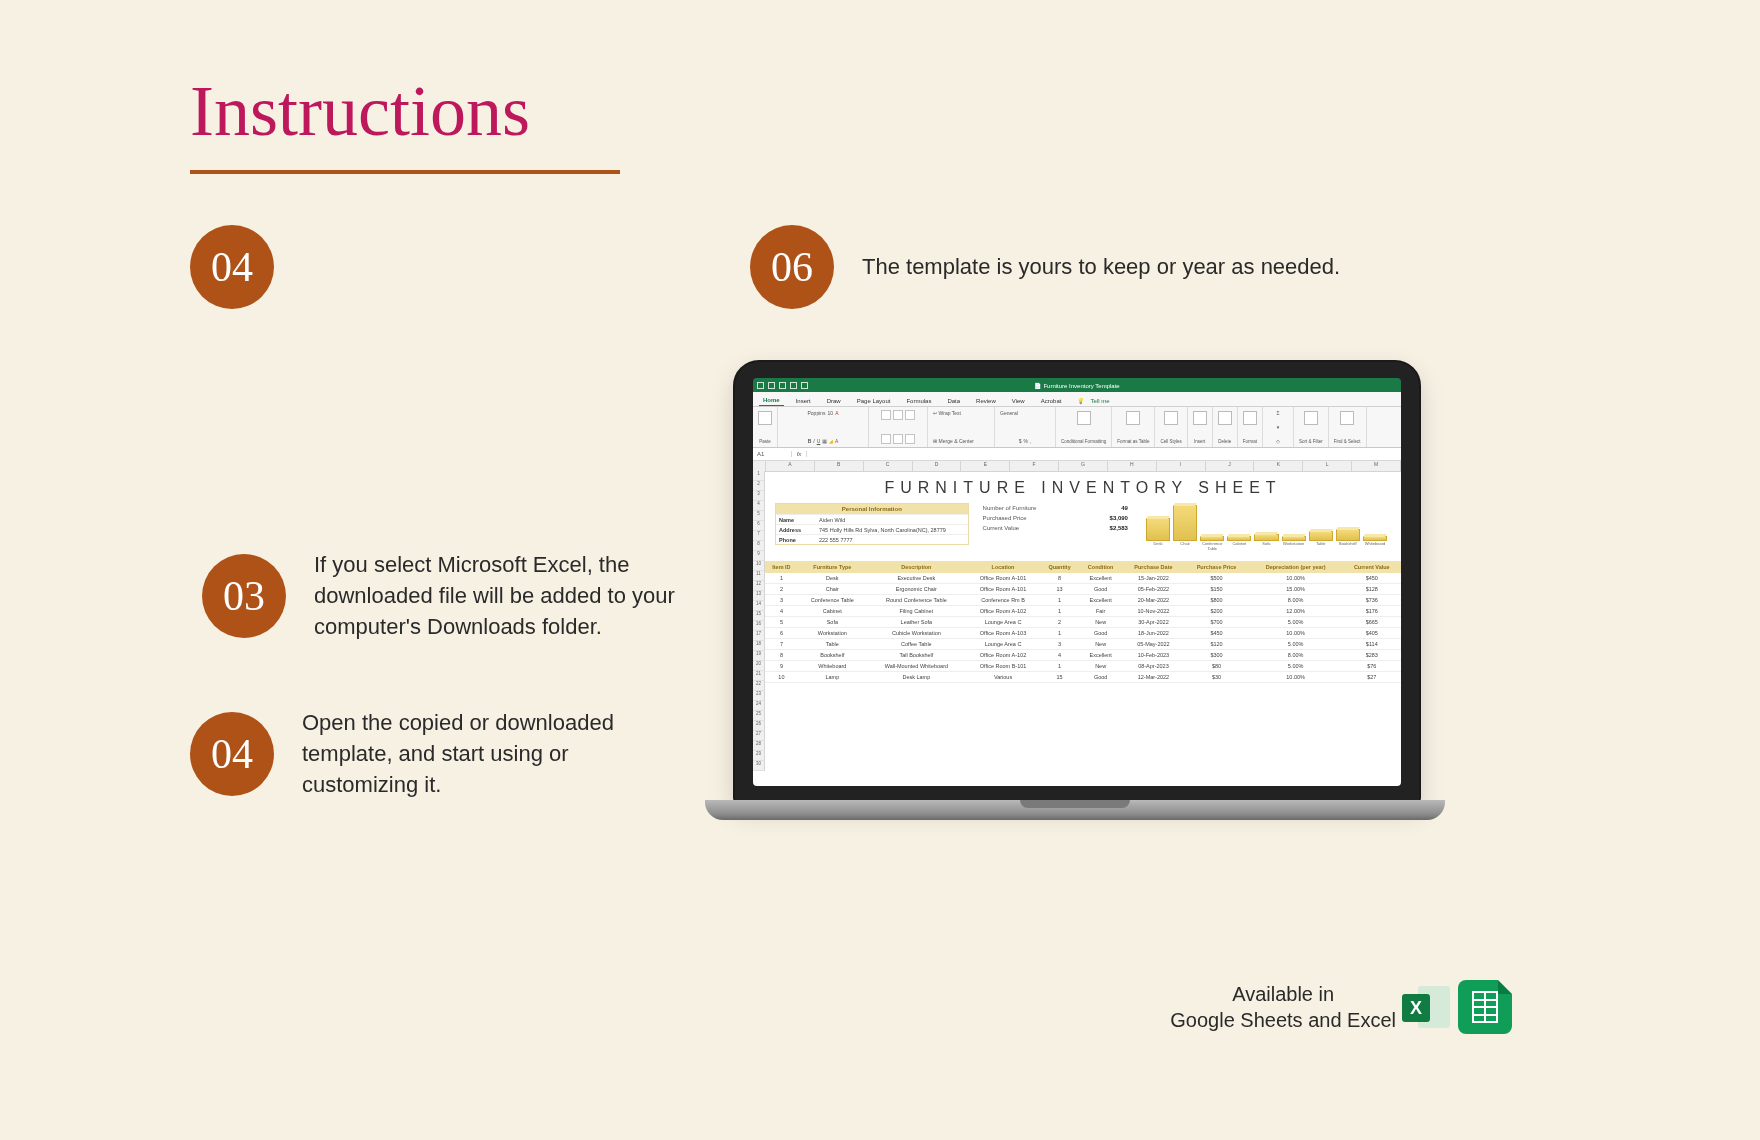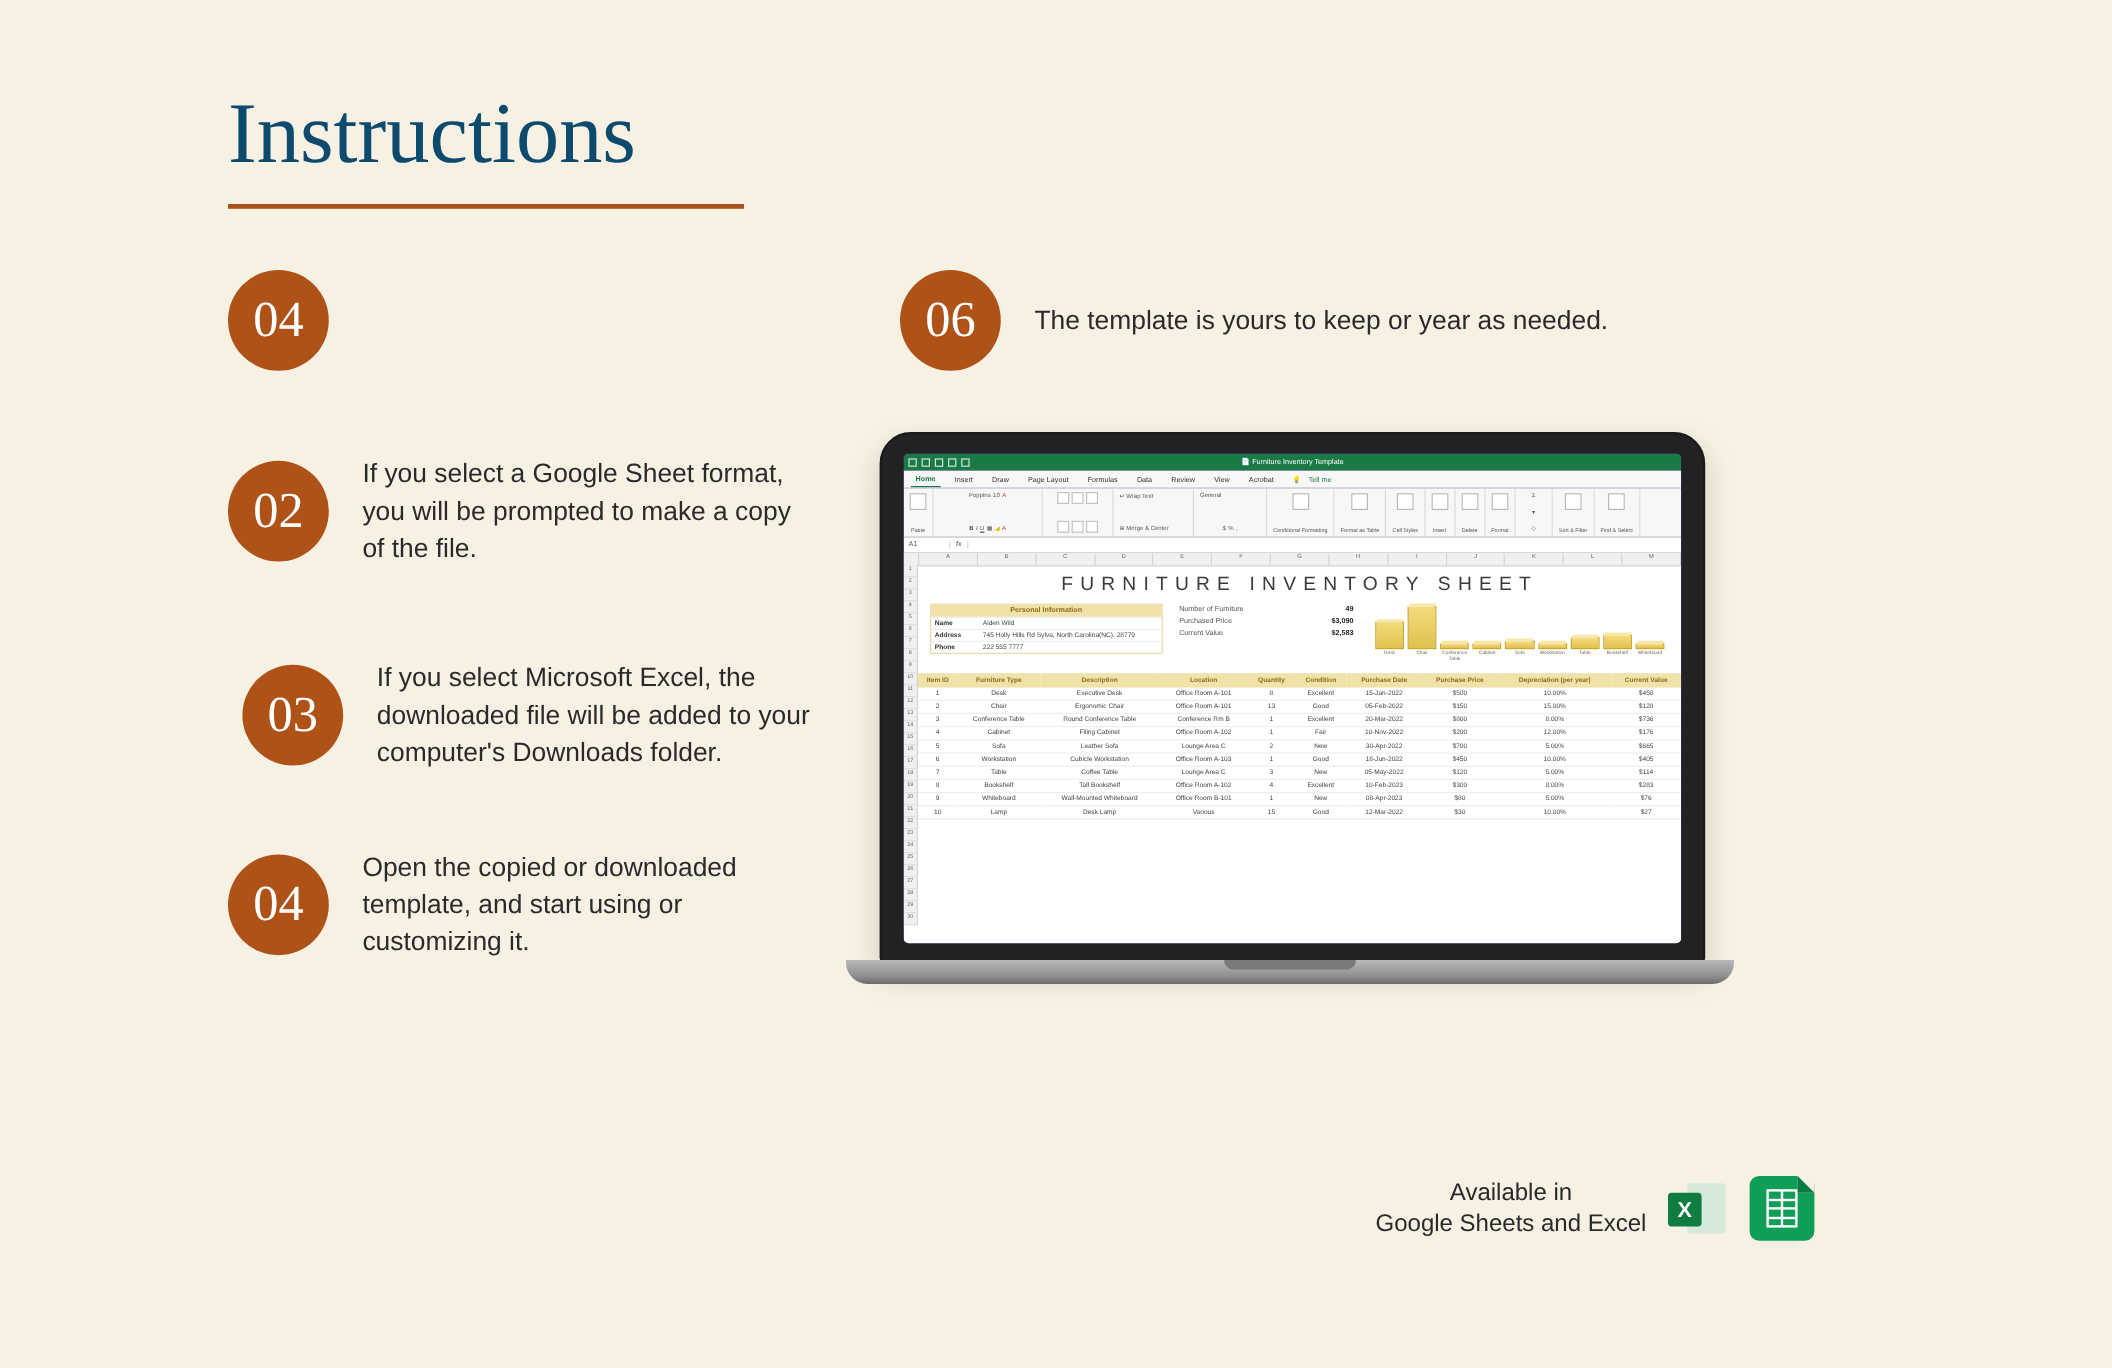--- a/index.html
+++ b/index.html
@@ -1,17 +1,17 @@
 <!DOCTYPE html>
 <html><head>
 <meta charset="utf-8">
 <style>
   html,body{margin:0;padding:0;width:1760px;height:1140px;background:#f7f1e4;font-family:Georgia,'Times New Roman',serif;color:#2a2a2a;overflow:hidden}
   .container{position:relative;width:1440px;height:990px;margin:60px auto 0;background:#f7f1e4}
-  .title{position:absolute;left:30px;top:10px;font-size:72px;color:#0c4a6e;font-weight:500;font-family:'Times New Roman',Georgia,serif}
+  .title{position:absolute;left:30px;top:10px;font-size:72px;color:#be185d;font-weight:500;font-family:'Times New Roman',Georgia,serif}
   .title-underline{position:absolute;left:30px;top:110px;width:430px;height:4px;background:#ae5217}
   .step{position:absolute;display:flex;align-items:center;gap:28px}
   .step .circle{width:84px;height:84px;border-radius:50%;background:#ae5217;color:#fff;display:flex;align-items:center;justify-content:center;font-family:'Times New Roman',Georgia,serif;font-size:42px;font-weight:400;flex-shrink:0}
   .step .txt{font-family:-apple-system,BlinkMacSystemFont,'Segoe UI',Helvetica,Arial,sans-serif;font-size:22px;line-height:1.4;max-width:380px;color:#2a2a2a}
   #step1{left:30px;top:165px}
   #step2{left:30px;top:320px}
   #step3{left:42px;top:490px}
   #step4{left:30px;top:648px}
   #step5{left:590px;top:165px}
   #step5 .txt{max-width:500px}
@@ -71,44 +71,40 @@
   .chart-ph .xlabels span{flex:1;font-size:4px;text-align:center;color:#666}
 
   .data-table{margin:10px 0 0;width:100%;border-collapse:collapse;font-size:5.5px}
   .data-table th{background:#f0e2a8;color:#8a6d1a;padding:3px 2px;font-weight:600;border:none}
   .data-table td{padding:2px;text-align:center;border-bottom:0.5px solid #eee;color:#444}
   .cond-excellent{color:#2a9d5a}
   .cond-good{color:#2a9d5a}
   .cond-fair{color:#2a8fc9}
   .cond-new{color:#c94a8f}
 
-  .availability{position:absolute;right:88px;bottom:16px;display:flex;align-items:center;gap:16px}
+  .availability{position:absolute;right:88px;bottom:16px;display:flex;align-items:center;gap:4px}
   .availability .txt{font-family:-apple-system,Helvetica,Arial,sans-serif;font-size:20px;text-align:center;color:#2a2a2a;line-height:1.3}
   .app-icon{width:54px;height:54px;border-radius:6px;display:flex;align-items:center;justify-content:center;position:relative}
   .app-icon.excel{background:transparent}
   .app-icon.excel .sheet{position:absolute;right:4px;top:6px;width:32px;height:42px;background:#d6ead9;border-radius:3px}
   .app-icon.excel .x-badge{position:absolute;left:2px;top:14px;width:28px;height:28px;background:#107c41;border-radius:3px;color:#fff;font-weight:700;font-family:Arial,sans-serif;font-size:18px;display:flex;align-items:center;justify-content:center}
   .app-icon.gsheets{background:#0f9d58;border-radius:8px}
   .app-icon.gsheets .grid{width:26px;height:32px;background:#fff;display:grid;grid-template-columns:1fr 1fr;grid-template-rows:repeat(4,1fr);gap:2px;padding:2px;box-sizing:border-box}
   .app-icon.gsheets .grid div{background:#0f9d58}
   .app-icon.gsheets .fold{position:absolute;right:0;top:0;width:0;height:0;border-left:14px solid #087a43;border-top:14px solid #f7f1e4}
 </style>
 </head>
 <body>
 
 <div class="container">
   <div class="title">Instructions</div>
   <div class="title-underline"></div>
 
   <div id="step1" class="step">
     <div class="circle">04</div>
-  </div>
-  <div id="step2" class="step">
-    <div class="circle">02</div>
-    <div class="txt">If you select a Google Sheet format, you will be prompted to make a copy of the file.</div>
   </div>
   <div id="step3" class="step">
     <div class="circle">03</div>
     <div class="txt">If you select Microsoft Excel, the downloaded file will be added to your computer's Downloads folder.</div>
   </div>
   <div id="step4" class="step">
     <div class="circle">04</div>
     <div class="txt">Open the copied or downloaded template, and start using or customizing it.</div>
   </div>
   <div id="step5" class="step">

